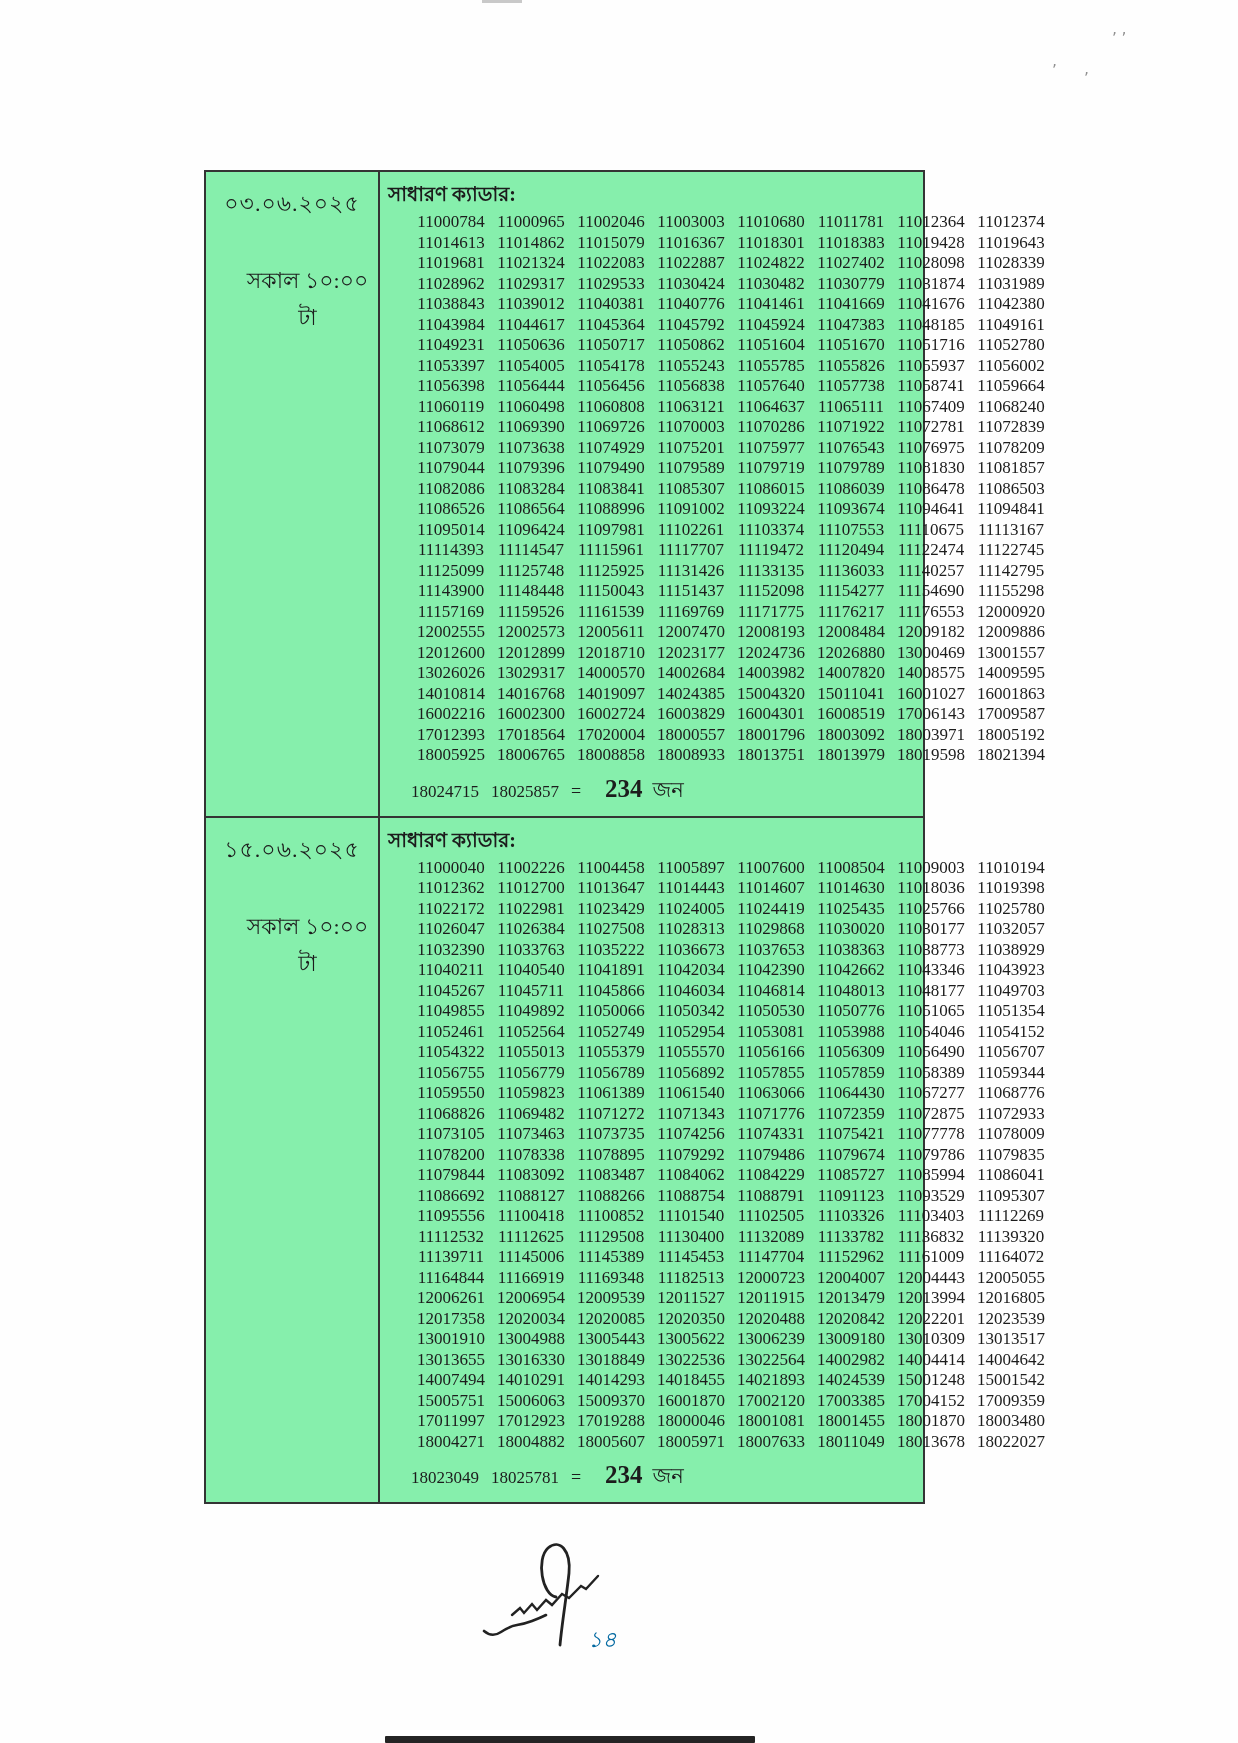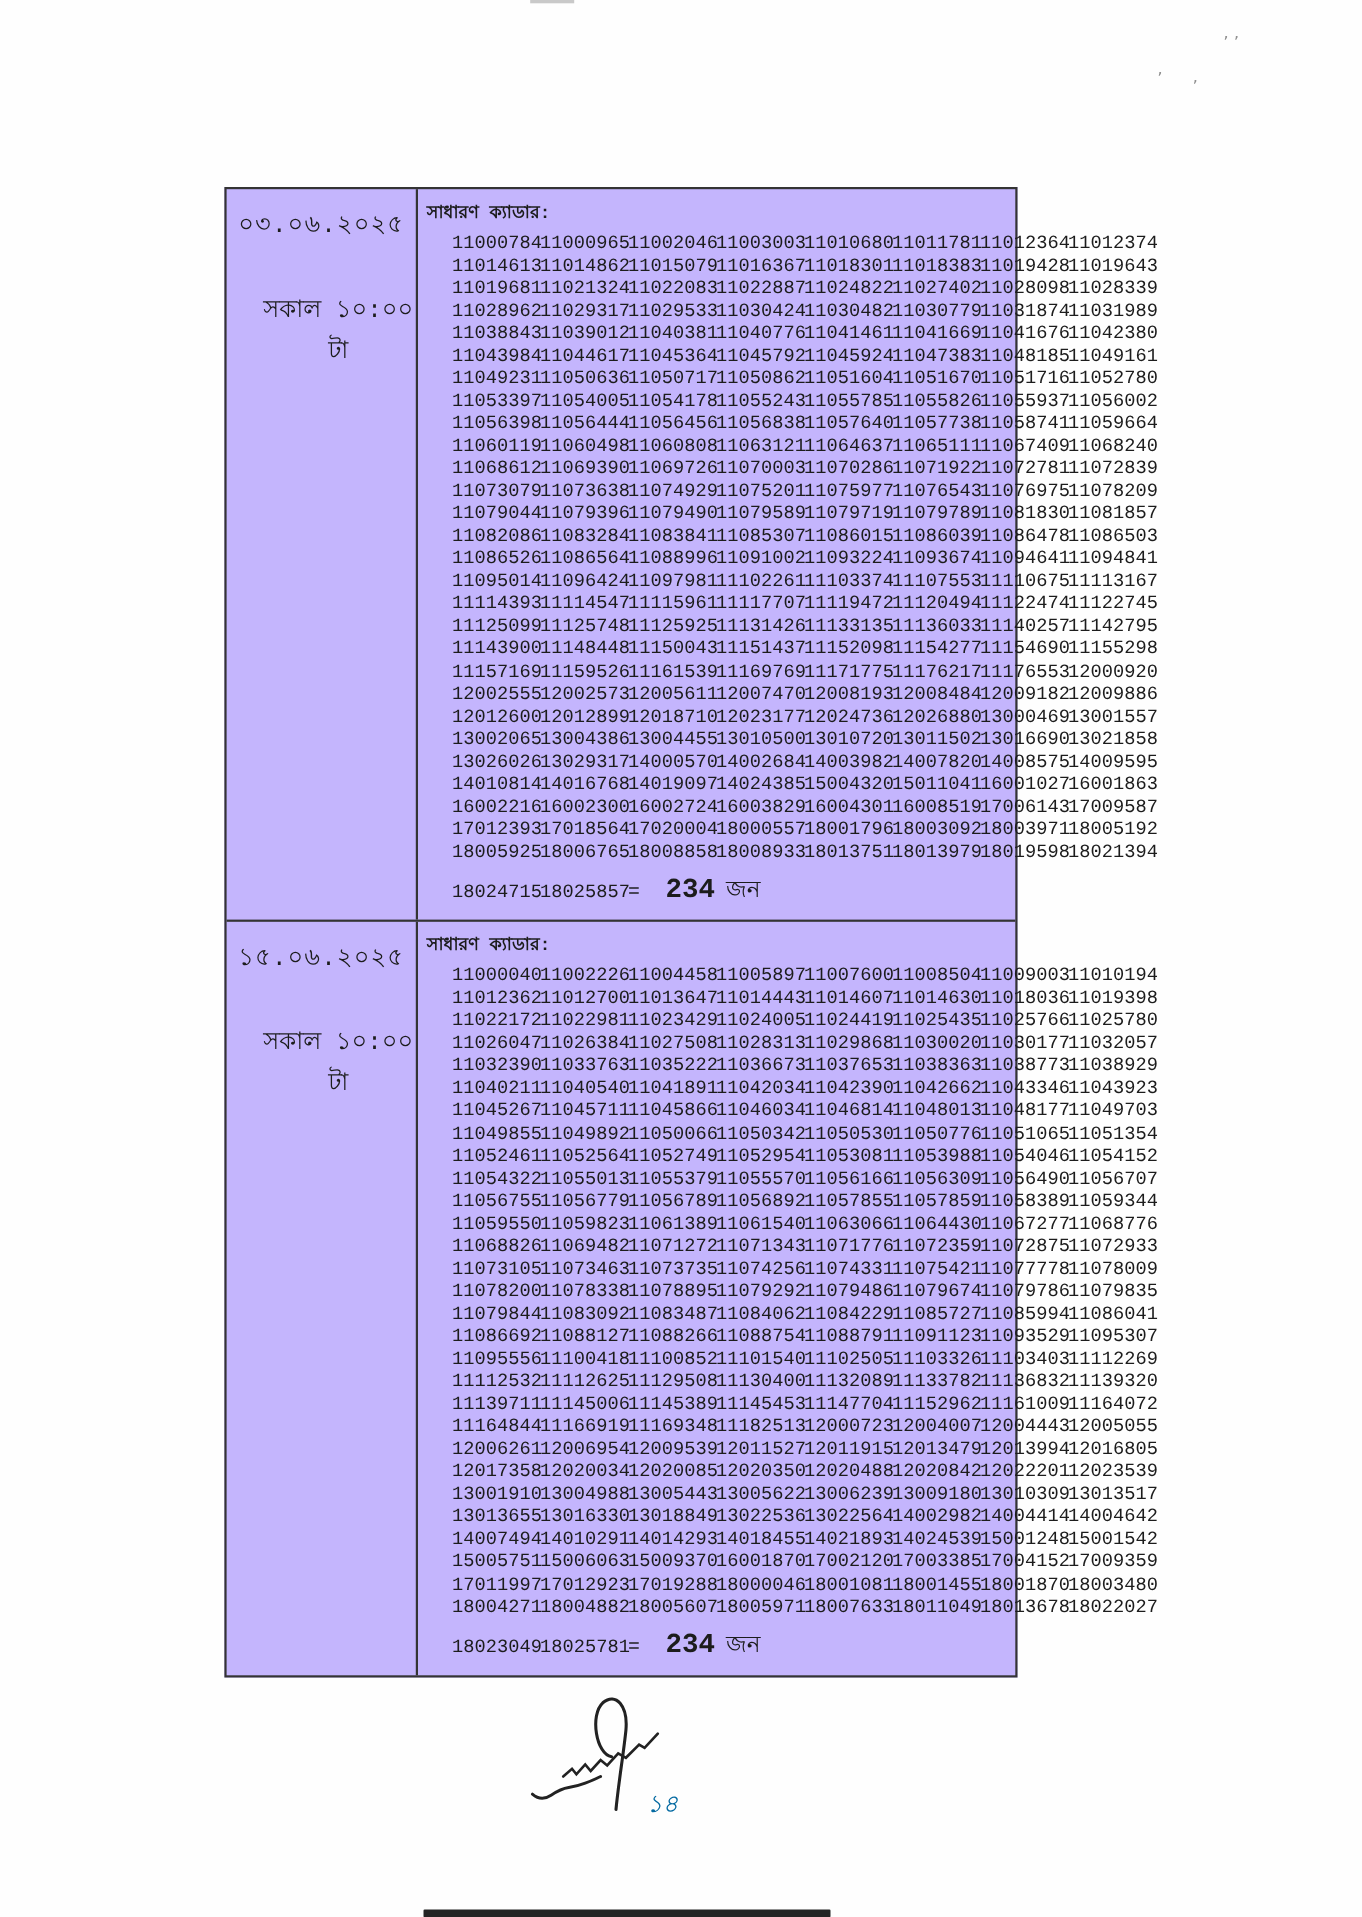--- a/index.html
+++ b/index.html
@@ -4,33 +4,33 @@
 <style>
   html,body{margin:0;padding:0;}
   body{
     width:1238px;height:1743px;position:relative;overflow:hidden;
     background:#fefefe;color:#1c1c1c;
     font-family:"Liberation Serif","DejaVu Serif",serif;
   }
   .tick{position:absolute;color:#8f8f8f;font-size:15px;font-family:"DejaVu Sans",sans-serif;}
   .page-table{
     position:absolute;left:204px;top:170px;width:721px;
-    border:2px solid #343434;box-sizing:border-box;background:#c4b5fd;font-family:Liberation Mono, monospace;
+    border:2px solid #343434;box-sizing:border-box;background:#86efac;
   }
   .session{display:flex;box-sizing:border-box;}
   .session + .session{border-top:2px solid #343434;}
   .date-cell{
     width:174px;flex:0 0 174px;border-right:2px solid #343434;
     box-sizing:border-box;text-align:center;padding-top:14px;
   }
   .exam-date{font-size:22px;letter-spacing:1px;}
   .exam-time{font-size:22px;margin-top:40px;margin-left:31px;}
   .content-cell{flex:1;padding:8px 0 12px 0;box-sizing:border-box;}
   .cadre-header{
-    font-weight:bold;font-size:16px;margin:0 0 4px 8px;line-height:28px;
+    font-weight:bold;font-size:20px;margin:0 0 4px 8px;line-height:28px;
   }
   .num-grid{margin-left:31px;text-align:center;}
   .num-row{display:flex;height:20.5px;line-height:20.5px;white-space:nowrap;}
   .num{display:inline-block;width:80px;flex:0 0 80px;font-size:17px;color:#1c1c1c;}
   .total-row{
     margin:8px 0 0 31px;display:flex;align-items:baseline;height:30px;line-height:30px;
   }
   .total-row .num{font-size:17px;}
   .eq{display:inline-block;width:34px;font-size:18px;}
   .count{font-weight:bold;font-size:25px;margin-right:10px;}
@@ -278,30 +278,20 @@
             <span class="num">12012600</span>
             <span class="num">12012899</span>
             <span class="num">12018710</span>
             <span class="num">12023177</span>
             <span class="num">12024736</span>
             <span class="num">12026880</span>
             <span class="num">13000469</span>
             <span class="num">13001557</span>
           </div>
           <div class="num-row">
-            <span class="num">13002065</span>
-            <span class="num">13004386</span>
-            <span class="num">13004455</span>
-            <span class="num">13010500</span>
-            <span class="num">13010720</span>
-            <span class="num">13011502</span>
-            <span class="num">13016690</span>
-            <span class="num">13021858</span>
-          </div>
-          <div class="num-row">
             <span class="num">13026026</span>
             <span class="num">13029317</span>
             <span class="num">14000570</span>
             <span class="num">14002684</span>
             <span class="num">14003982</span>
             <span class="num">14007820</span>
             <span class="num">14008575</span>
             <span class="num">14009595</span>
           </div>
           <div class="num-row">

